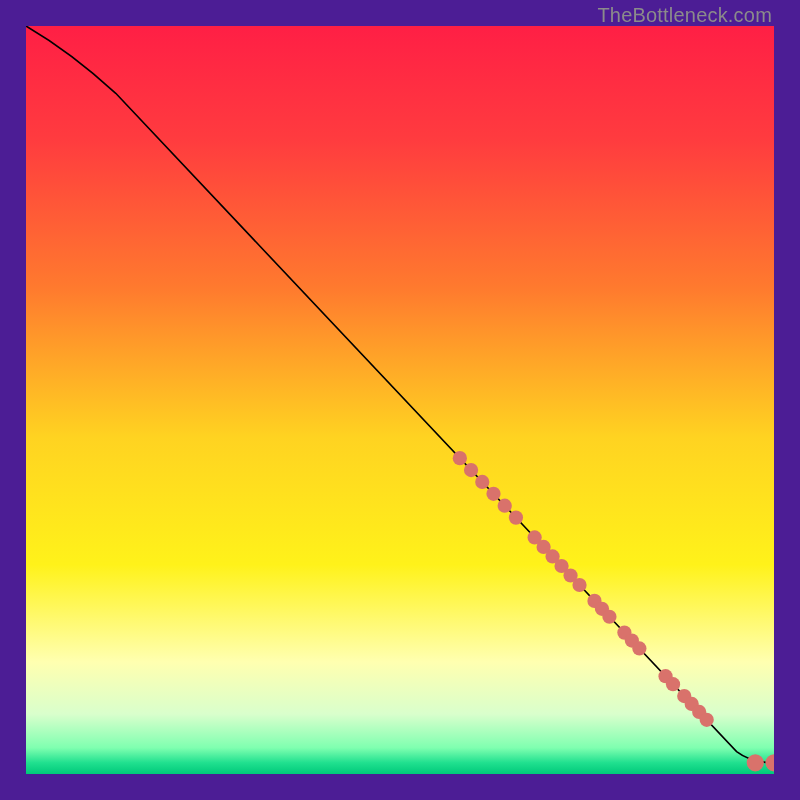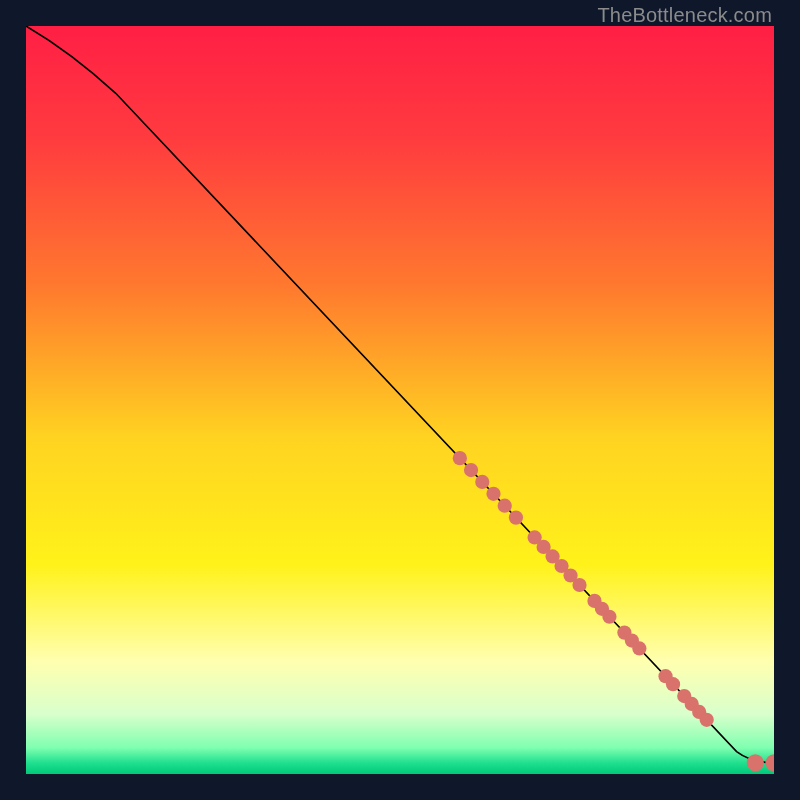--- a/index.html
+++ b/index.html
@@ -8,21 +8,21 @@
     width: 800px;
     height: 800px;
     background: #000;
     overflow: hidden;
     font-family: Arial, Helvetica, sans-serif;
   }
   .stage {
     position: relative;
     width: 800px;
     height: 800px;
-    background: #0f172a;
+    background: #4c1d95;
   }
   .plot-area {
     position: absolute;
     left: 26px;
     top: 26px;
     width: 748px;
     height: 748px;
     overflow: hidden;
   }
   .gradient-bg {

